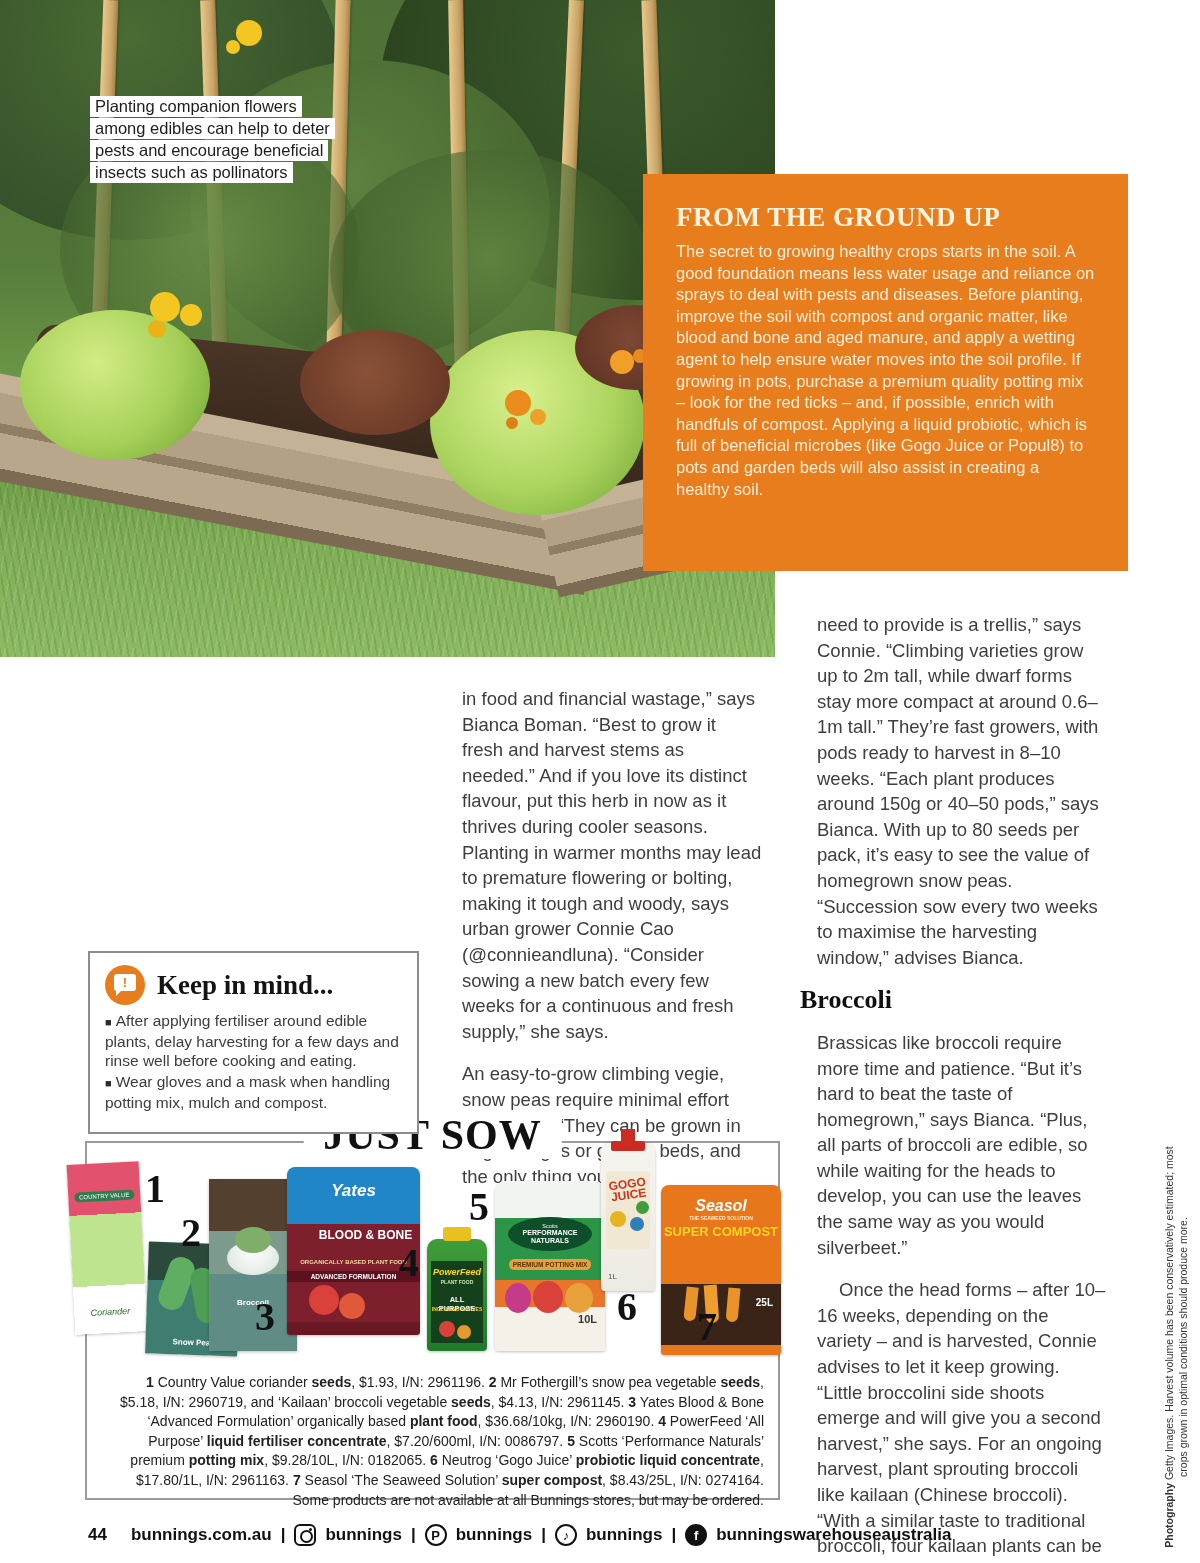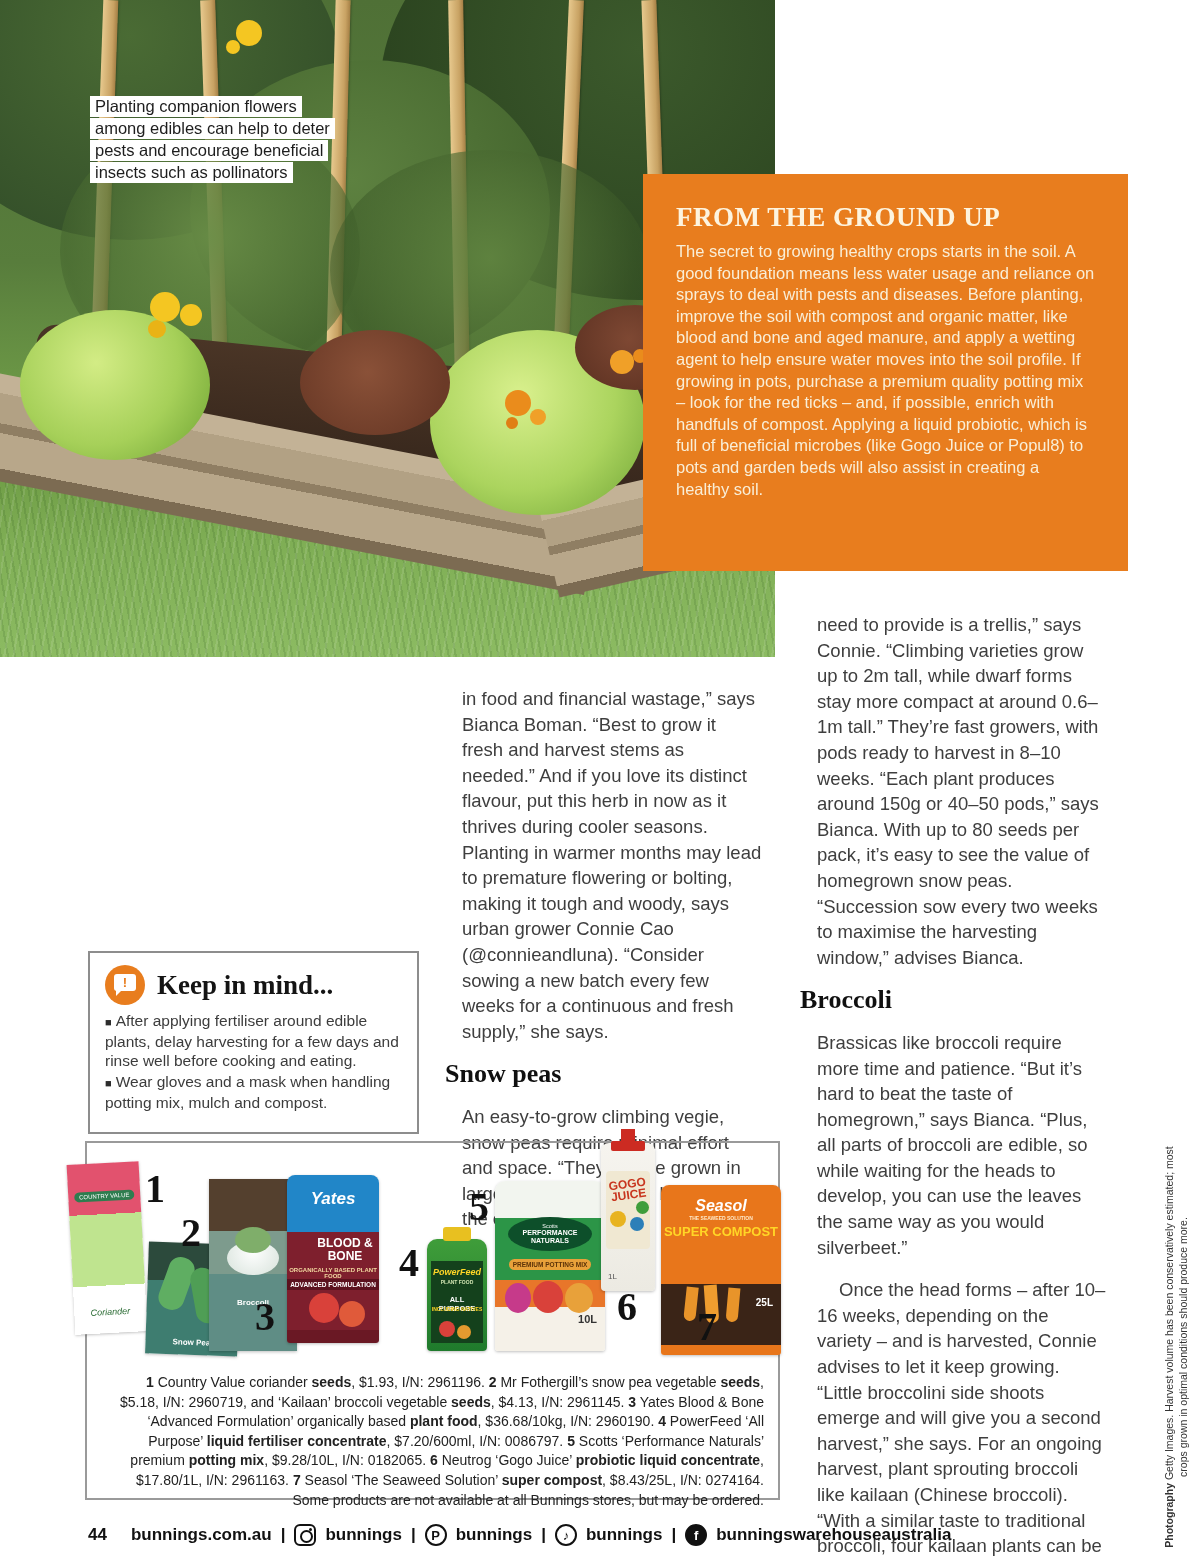--- a/index.html
+++ b/index.html
@@ -127,21 +127,20 @@
   </div>
 
   <div class="panel">
     <h2 class="serif">FROM THE GROUND UP</h2>
     <p>The secret to growing healthy crops starts in the soil. A good foundation means less water usage and reliance on sprays to deal with pests and diseases. Before planting, improve the soil with compost and organic matter, like blood and bone and aged manure, and apply a wetting agent to help ensure water moves into the soil profile. If growing in pots, purchase a premium quality potting mix – look for the red ticks – and, if possible, enrich with handfuls of compost. Applying a liquid probiotic, which is full of beneficial microbes (like Gogo Juice or Popul8) to pots and garden beds will also assist in creating a healthy soil.</p>
   </div>
 
 
   <div class="col col-mid">
     <p>in food and financial wastage,” says Bianca Boman. “Best to grow it fresh and harvest stems as needed.” And if you love its distinct flavour, put this herb in now as it thrives during cooler seasons. Planting in warmer months may lead to premature flowering or bolting, making it tough and woody, says urban grower Connie Cao (@connieandluna). “Consider sowing a new batch every few weeks for a continuous and fresh supply,” she says.</p>
-    <h3 class="serif">Snow peas</h3>
     <p>An easy-to-grow climbing vegie, snow peas require minimal effort and space. “They can be grown in large troughs or garden beds, and the only thing you</p>
   </div>
 
   <div class="col col-right">
     <p>need to provide is a trellis,” says Connie. “Climbing varieties grow up to 2m tall, while dwarf forms stay more compact at around 0.6–1m tall.” They’re fast growers, with pods ready to harvest in 8–10 weeks. “Each plant produces around 150g or 40–50 pods,” says Bianca. With up to 80 seeds per pack, it’s easy to see the value of homegrown snow peas. “Succession sow every two weeks to maximise the harvesting window,” advises Bianca.</p>
     <h3 class="serif">Broccoli</h3>
     <p>Brassicas like broccoli require more time and patience. “But it’s hard to beat the taste of homegrown,” says Bianca. “Plus, all parts of broccoli are edible, so while waiting for the heads to develop, you can use the leaves the same way as you would silverbeet.”</p>
     <p class="indent"><span>Once the head forms – after 10–16 weeks, depending on the variety – and is harvested, Connie advises to let it keep growing. “Little broccolini side shoots emerge and will give you a second harvest,” she says. For an ongoing harvest, plant sprouting broccoli like kailaan (Chinese broccoli). “With a similar taste to traditional broccoli, four kailaan plants can be grown in the space of one large broccoli plant,” says Connie. This cut-and-come-again vegie can produce 1–1.3kg of sprouting broccoli per plant over a single season, says Bianca. </span><span class="diamond">◆</span></p>
   </div>
 
@@ -150,20 +149,21 @@
       <div class="kim-icon">
         <div class="kim-bubble">!</div>
       </div>
       <h4 class="serif">Keep in mind...</h4>
     </div>
     <p style="margin-bottom:2px;"><span class="sq">■</span><span>After applying fertiliser around edible plants, delay harvesting for a few days and rinse well before cooking and eating.</span></p>
     <p><span class="sq">■</span><span>Wear gloves and a mask when handling potting mix, mulch and compost.</span></p>
   </div>
 
   <div class="justsow">
+    <div class="js-title serif">JUST SOW</div>
 
     <div class="prod" style="left:-16px;top:20px;width:72px;height:170px;transform:rotate(-3deg);background:linear-gradient(180deg,#e2526e 0 30%,#bfe48f 30% 72%,#ffffff 72%);">
       <div style="position:absolute;top:28px;left:6px;right:6px;background:#2e7d4f;color:#fff;font-size:6px;text-align:center;border-radius:8px;padding:2px 0;">COUNTRY VALUE</div>
       <div style="position:absolute;bottom:16px;left:0;right:0;text-align:center;color:#2a6b33;font-size:9px;font-style:italic;">Coriander</div>
     </div>
     <div class="pnum" style="left:58px;top:22px;">1</div>
 
     <div class="prod" style="left:60px;top:100px;width:92px;height:112px;transform:rotate(2deg);background:linear-gradient(180deg,#2c4a3c 0 34%,#3e7d70 34%);">
       <div class="blob" style="left:16px;top:14px;width:26px;height:54px;background:#5fae62;transform:rotate(18deg);border-radius:12px;"></div>
       <div class="blob" style="left:46px;top:24px;width:24px;height:56px;background:#4f9e55;transform:rotate(-12deg);border-radius:12px;"></div>
@@ -171,21 +171,21 @@
     </div>
     <div class="pnum" style="left:94px;top:66px;">2</div>
 
     <div class="prod" style="left:122px;top:36px;width:88px;height:172px;background:linear-gradient(180deg,#54402e 0 30%,#7d9b8d 30% 55%,#5f8d85 55%);">
       <div class="blob" style="left:18px;top:62px;width:52px;height:34px;background:radial-gradient(circle at 50% 30%,#ffffff,#dfe8e2 80%);"></div>
       <div class="blob" style="left:26px;top:48px;width:36px;height:26px;background:#7fae6a;"></div>
       <div class="plabel" style="bottom:44px;font-size:8px;">Broccoli</div>
     </div>
     <div class="pnum" style="left:168px;top:150px;">3</div>
 
-    <div class="prod" style="left:200px;top:32px;width:92px;height:168px;border-radius:8px 8px 3px 3px;background:linear-gradient(180deg,#2186c8 0 34%,#7e1f2d 34% 92%,#6a1824 92%);">
+    <div class="prod" style="left:200px;top:24px;width:133px;height:168px;border-radius:8px 8px 3px 3px;background:linear-gradient(180deg,#2186c8 0 34%,#7e1f2d 34% 92%,#6a1824 92%);">
       <div class="plabel" style="top:14px;font-size:17px;font-style:italic;">Yates</div>
       <div class="plabel" style="top:62px;font-size:12px;line-height:13px;margin-left:24px;">BLOOD &amp; BONE</div>
       <div class="plabel" style="top:92px;font-size:6px;color:#f3d9a0;">ORGANICALLY BASED PLANT FOOD</div>
       <div class="plabel" style="top:104px;font-size:6.5px;background:#5b121e;padding:2px 0;">ADVANCED FORMULATION</div>
       <div class="blob" style="left:22px;top:118px;width:30px;height:30px;background:#d9413a;"></div>
       <div class="blob" style="left:52px;top:126px;width:26px;height:26px;background:#e05a3a;"></div>
     </div>
     <div class="pnum" style="left:312px;top:96px;">4</div>
 
     <div class="prod" style="left:340px;top:96px;width:60px;height:112px;border-radius:10px 10px 4px 4px;background:linear-gradient(180deg,#3f9d3a,#1f7a2c);">

